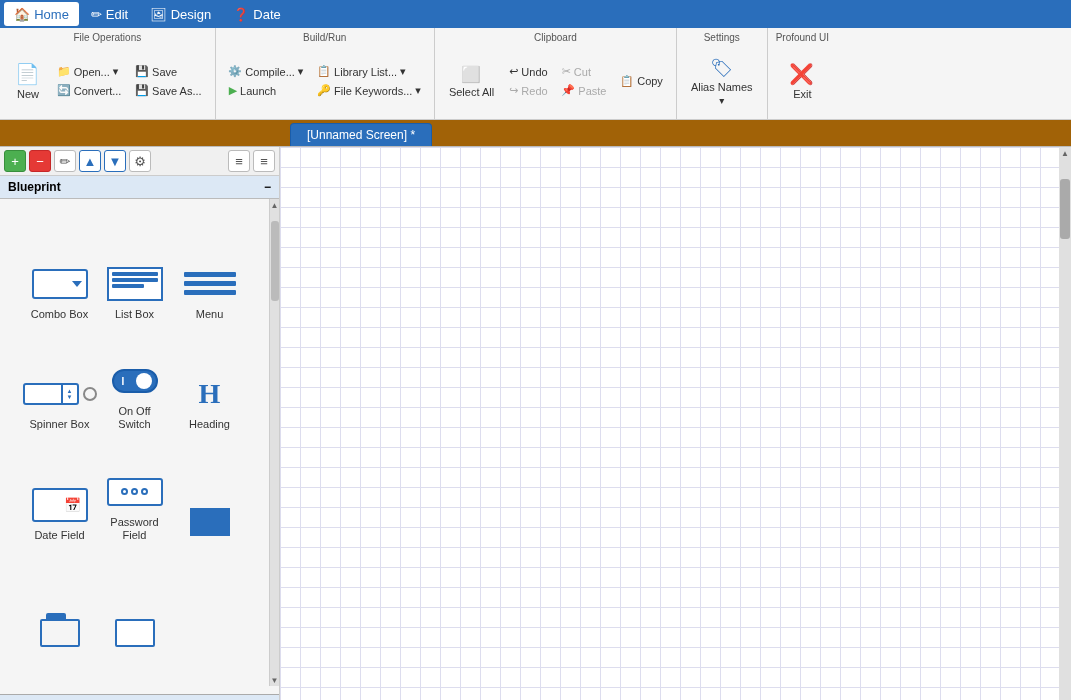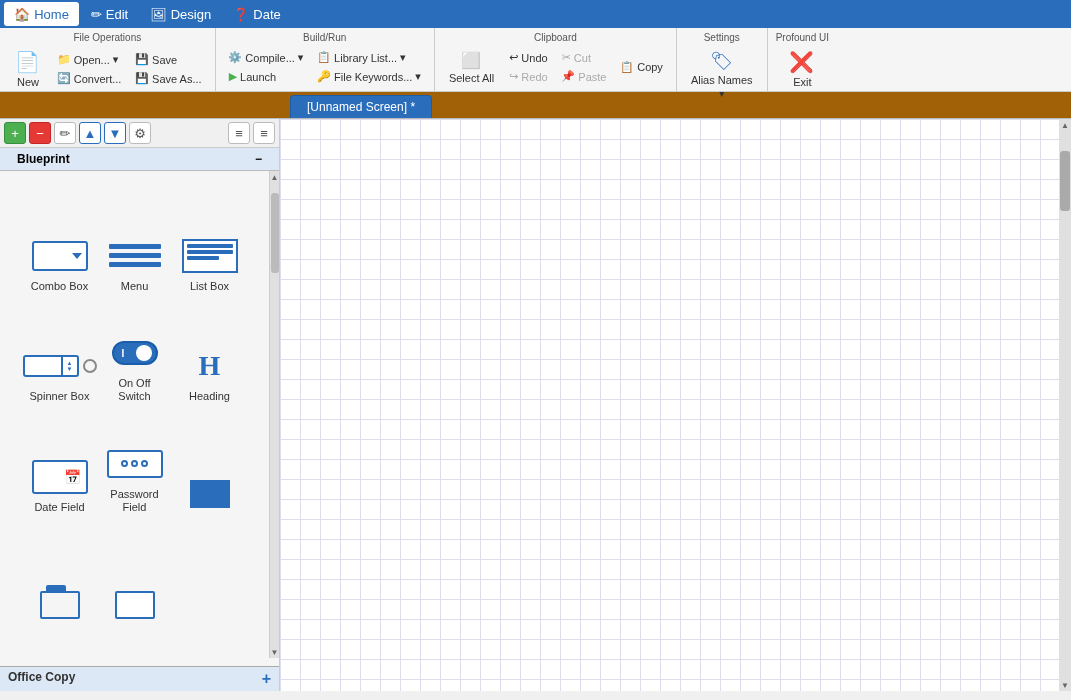--- a/index.html
+++ b/index.html
@@ -28,21 +28,21 @@
     .menu-item.active {
       background: white;
       color: #2a6ebb;
     }
 
     
     .toolbar {
       display: flex;
       background: #f5f5f5;
       border-bottom: 1px solid #ccc;
-      height: 64px;
+      height: 92px;
     }
     .toolbar-section {
       display: flex;
       flex-direction: column;
       align-items: center;
       border-right: 1px solid #ccc;
       padding: 4px 8px;
     }
     .toolbar-section-title {
       font-size: 10px;
@@ -161,21 +161,21 @@
       color: #555;
     }
     .pt-btn.green { background: #4caf50; color: white; border-color: #388e3c; }
     .pt-btn.red { background: #e53935; color: white; border-color: #c62828; }
     .pt-btn.blue-outline { color: #2a6ebb; border-color: #2a6ebb; }
 
     .section-header {
       display: flex;
       align-items: center;
       justify-content: space-between;
-      padding: 4px 17px;
+      padding: 4px 8px;
       background: #dce8f5;
       border-bottom: 1px solid #bbb;
       font-weight: bold;
       font-size: 12px;
     }
 
     
     .widget-grid {
       display: grid;
       grid-template-columns: repeat(3, 1fr);
@@ -667,38 +667,38 @@
 
         <div class="widget-item">
           <div class="widget-icon">
             <div class="wi-combobox"></div>
           </div>
           <span class="widget-label">Combo Box</span>
         </div>
 
         <div class="widget-item">
           <div class="widget-icon">
+            <div class="wi-listbox">
+              <div class="wi-listbox-line"></div>
+              <div class="wi-listbox-line"></div>
+              <div class="wi-listbox-line" style="width:70%;"></div>
+            </div>
+          </div>
+          <span class="widget-label">List Box</span>
+        </div>
+
+        <div class="widget-item">
+          <div class="widget-icon">
             <div class="wi-menu">
               <div class="wi-menu-line"></div>
               <div class="wi-menu-line"></div>
               <div class="wi-menu-line"></div>
             </div>
           </div>
           <span class="widget-label">Menu</span>
-        </div>
-
-        <div class="widget-item">
-          <div class="widget-icon">
-            <div class="wi-listbox">
-              <div class="wi-listbox-line"></div>
-              <div class="wi-listbox-line"></div>
-              <div class="wi-listbox-line" style="width:70%;"></div>
-            </div>
-          </div>
-          <span class="widget-label">List Box</span>
         </div>
 
         <div class="widget-item">
           <div class="widget-icon">
             <div style="display:flex;align-items:center;gap:4px;">
               <div class="wi-spinner">
                 <div class="wi-spinner-inner"></div>
                 <div class="wi-spinner-btns">
                   <div style="font-size:6px;color:#2a6ebb;text-align:center;">▲</div>
                   <div style="font-size:6px;color:#2a6ebb;text-align:center;">▼</div>

